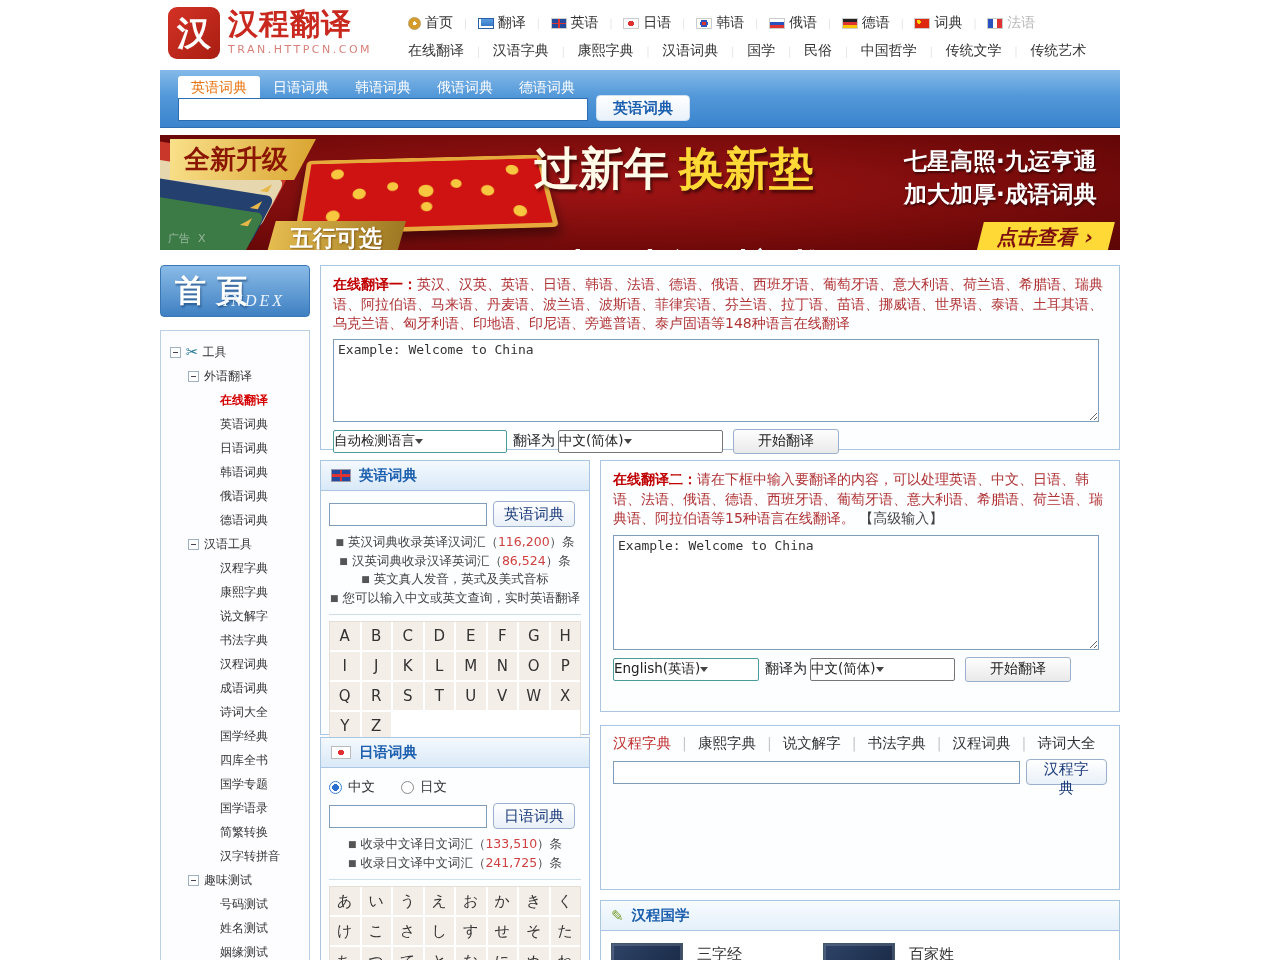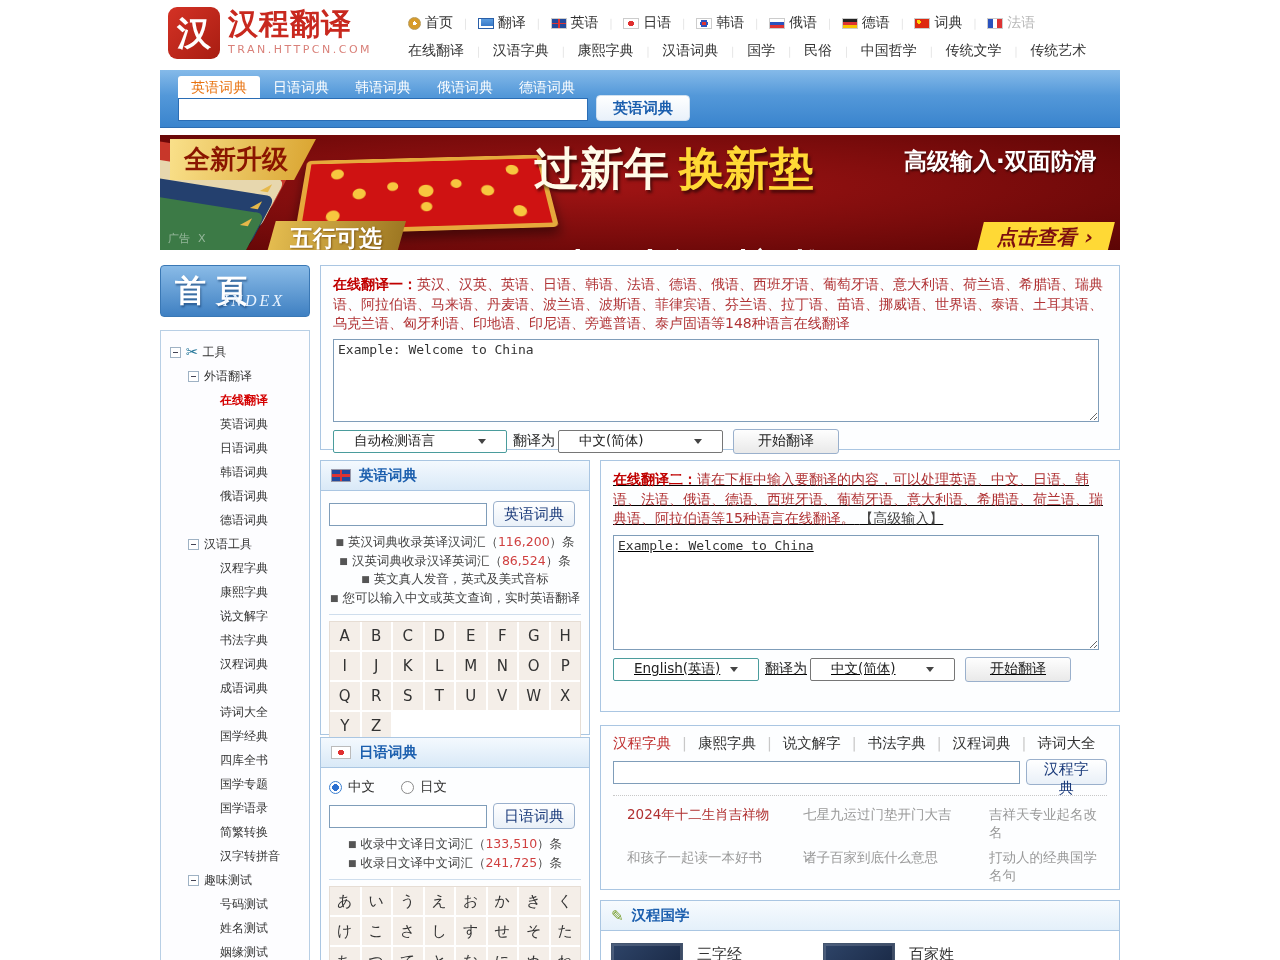--- a/index.html
+++ b/index.html
@@ -118,22 +118,22 @@
   .hflag { width:20px; height:13px; border:1px solid #bbb; flex:none; }
   .hflag.flag-uk-icon { border-color:#99a; }
   .pencil-icon { color:#7aa030; font-size:15px; }
   .pencil-icon::before { content:"✎"; }
   .redtext { color:#b03335; font-size:14px; line-height:19.5px; }
   .redtext .rt-title { color:#c00000; font-weight:bold; }
   .redtext .rt-adv { color:#444; cursor:pointer; }
   textarea.ta { display:block; border:1px solid #7f9db9; background:#fff; color:#333;
     font-family:"DejaVu Sans Mono","Liberation Mono",monospace; font-size:13px; padding:2px 4px; }
   .ctrl-row { display:flex; align-items:center; margin-top:7px; }
-  .fselect { display:inline-flex; align-items:center; justify-content:space-between; background:#fff;
-    border:1px solid #767676; height:23px; padding:0 20px; font-size:13.5px; color:#222;
+  .fselect { display:inline-flex; align-items:center; justify-content:flex-start; background:#fff;
+    border:1px solid #767676; height:23px; padding:0 0; font-size:13.5px; color:#222;
     border-radius:2px; cursor:pointer; }
   .fselect.teal { border-color:#4a9c9c; }
   .caret { width:0; height:0; border:4px solid transparent; border-top:5px solid #444; margin-top:5px; }
   .tolabel { font-size:14px; color:#222; margin:0 3px 0 6px; }
   .btn-go { background:linear-gradient(#fefefe,#e9e9e9); border:1px solid #9ab0cc; border-radius:3px;
     height:25px; padding:0 24px; font-size:14px; color:#222; margin-left:10px; cursor:pointer; }
   .btn-dict { background:linear-gradient(#ffffff,#e9f0f8); border:1px solid #9ab0cc; border-radius:4px;
     height:26px; padding:0 10px; font-size:15px; color:#1a3a7a; margin-left:6px; cursor:pointer; }
   .dinput { border:1px solid #7f9db9; height:23px; background:#fff; font-size:13px; padding:0 4px; }
   .bullets { margin-top:6px;text-align:center; }
@@ -276,21 +276,22 @@
   <div id="bigmat"></div>
   <div id="banner-badge-top">全新升级</div>
   <div id="banner-badge-bottom">五行可选</div>
   <div id="banner-ad">
     <span>广告</span><span class="ad-x">X</span>
   </div>
   <div id="banner-headline">
     <span class="h1w">过新年</span><span class="h1y">换新垫</span>
   </div>
   <div id="banner-subs">
-    <div>高级输入·双面防滑</div>
+    <div>七星高照·九运亨通</div>
+    <div>加大加厚·成语词典</div>
   </div>
   <div id="banner-product">
     <span class="brand">七星九運</span><span class="reg">®</span><span>过门垫</span>
   </div>
   <div id="banner-cta">
     <span>点击查看</span> <span>›</span>
   </div>
 </div>
 
 <div id="side-head">
@@ -524,21 +525,21 @@
 
         <div class="lcell">X</div>
 
         <div class="lcell">Y</div>
 
         <div class="lcell">Z</div>
       </div>
   </div>
 </div>
 
-<div class="box" style="left:600px;top:460px;width:520px;height:252px;padding:9px 12px;text-decoration:underline;">
+<div class="box" style="left:600px;top:460px;width:520px;height:252px;padding:9px 12px;">
   <div class="redtext">
     <span class="rt-title">在线翻译二：</span><span>请在下框中输入要翻译的内容，可以处理英语、中文、日语、韩语、法语、俄语、德语、西班牙语、葡萄牙语、意大利语、希腊语、荷兰语、瑞典语、阿拉伯语等15种语言在线翻译。</span>
     <span class="rt-adv">【高级输入】</span>
   </div>
   <textarea class="ta" style="width: 486px; height: 115px; margin-top: 6px;">Example: Welcome to China</textarea>
   <div class="ctrl-row">
     <div class="fselect teal" style="width:146px;">
       <span>English(英语)</span>
         <span class="caret"></span>
     </div>
@@ -563,34 +564,20 @@
       <span class="htab">书法字典</span>
 
       <span class="htab">汉程词典</span>
 
       <span class="htab">诗词大全</span>
     </div>
   <div style="display:flex;align-items:center;">
     <input class="dinput" style="width: 410px;" type="text">
     <button class="btn-dict">汉程字典</button>
   </div>
-  <div class="hlinks">
-
-      <a class="hlink highlight">2024年十二生肖吉祥物</a>
-
-      <a class="hlink">七星九运过门垫开门大吉</a>
-
-      <a class="hlink">吉祥天专业起名改名</a>
-
-      <a class="hlink">和孩子一起读一本好书</a>
-
-      <a class="hlink">诸子百家到底什么意思</a>
-
-      <a class="hlink">打动人的经典国学名句</a>
-    </div>
 </div>
 
 <div class="box" style="left:320px;top:737px;width:270px;height:260px;">
   <div class="dbox-head">
     <span class="hflag flag-japan-icon"></span>
     <span class="dbox-title">日语词典</span>
   </div>
   <div style="padding:2px 8px 0;">
     <div class="radio-row">
       <span class="radio checked"></span>

